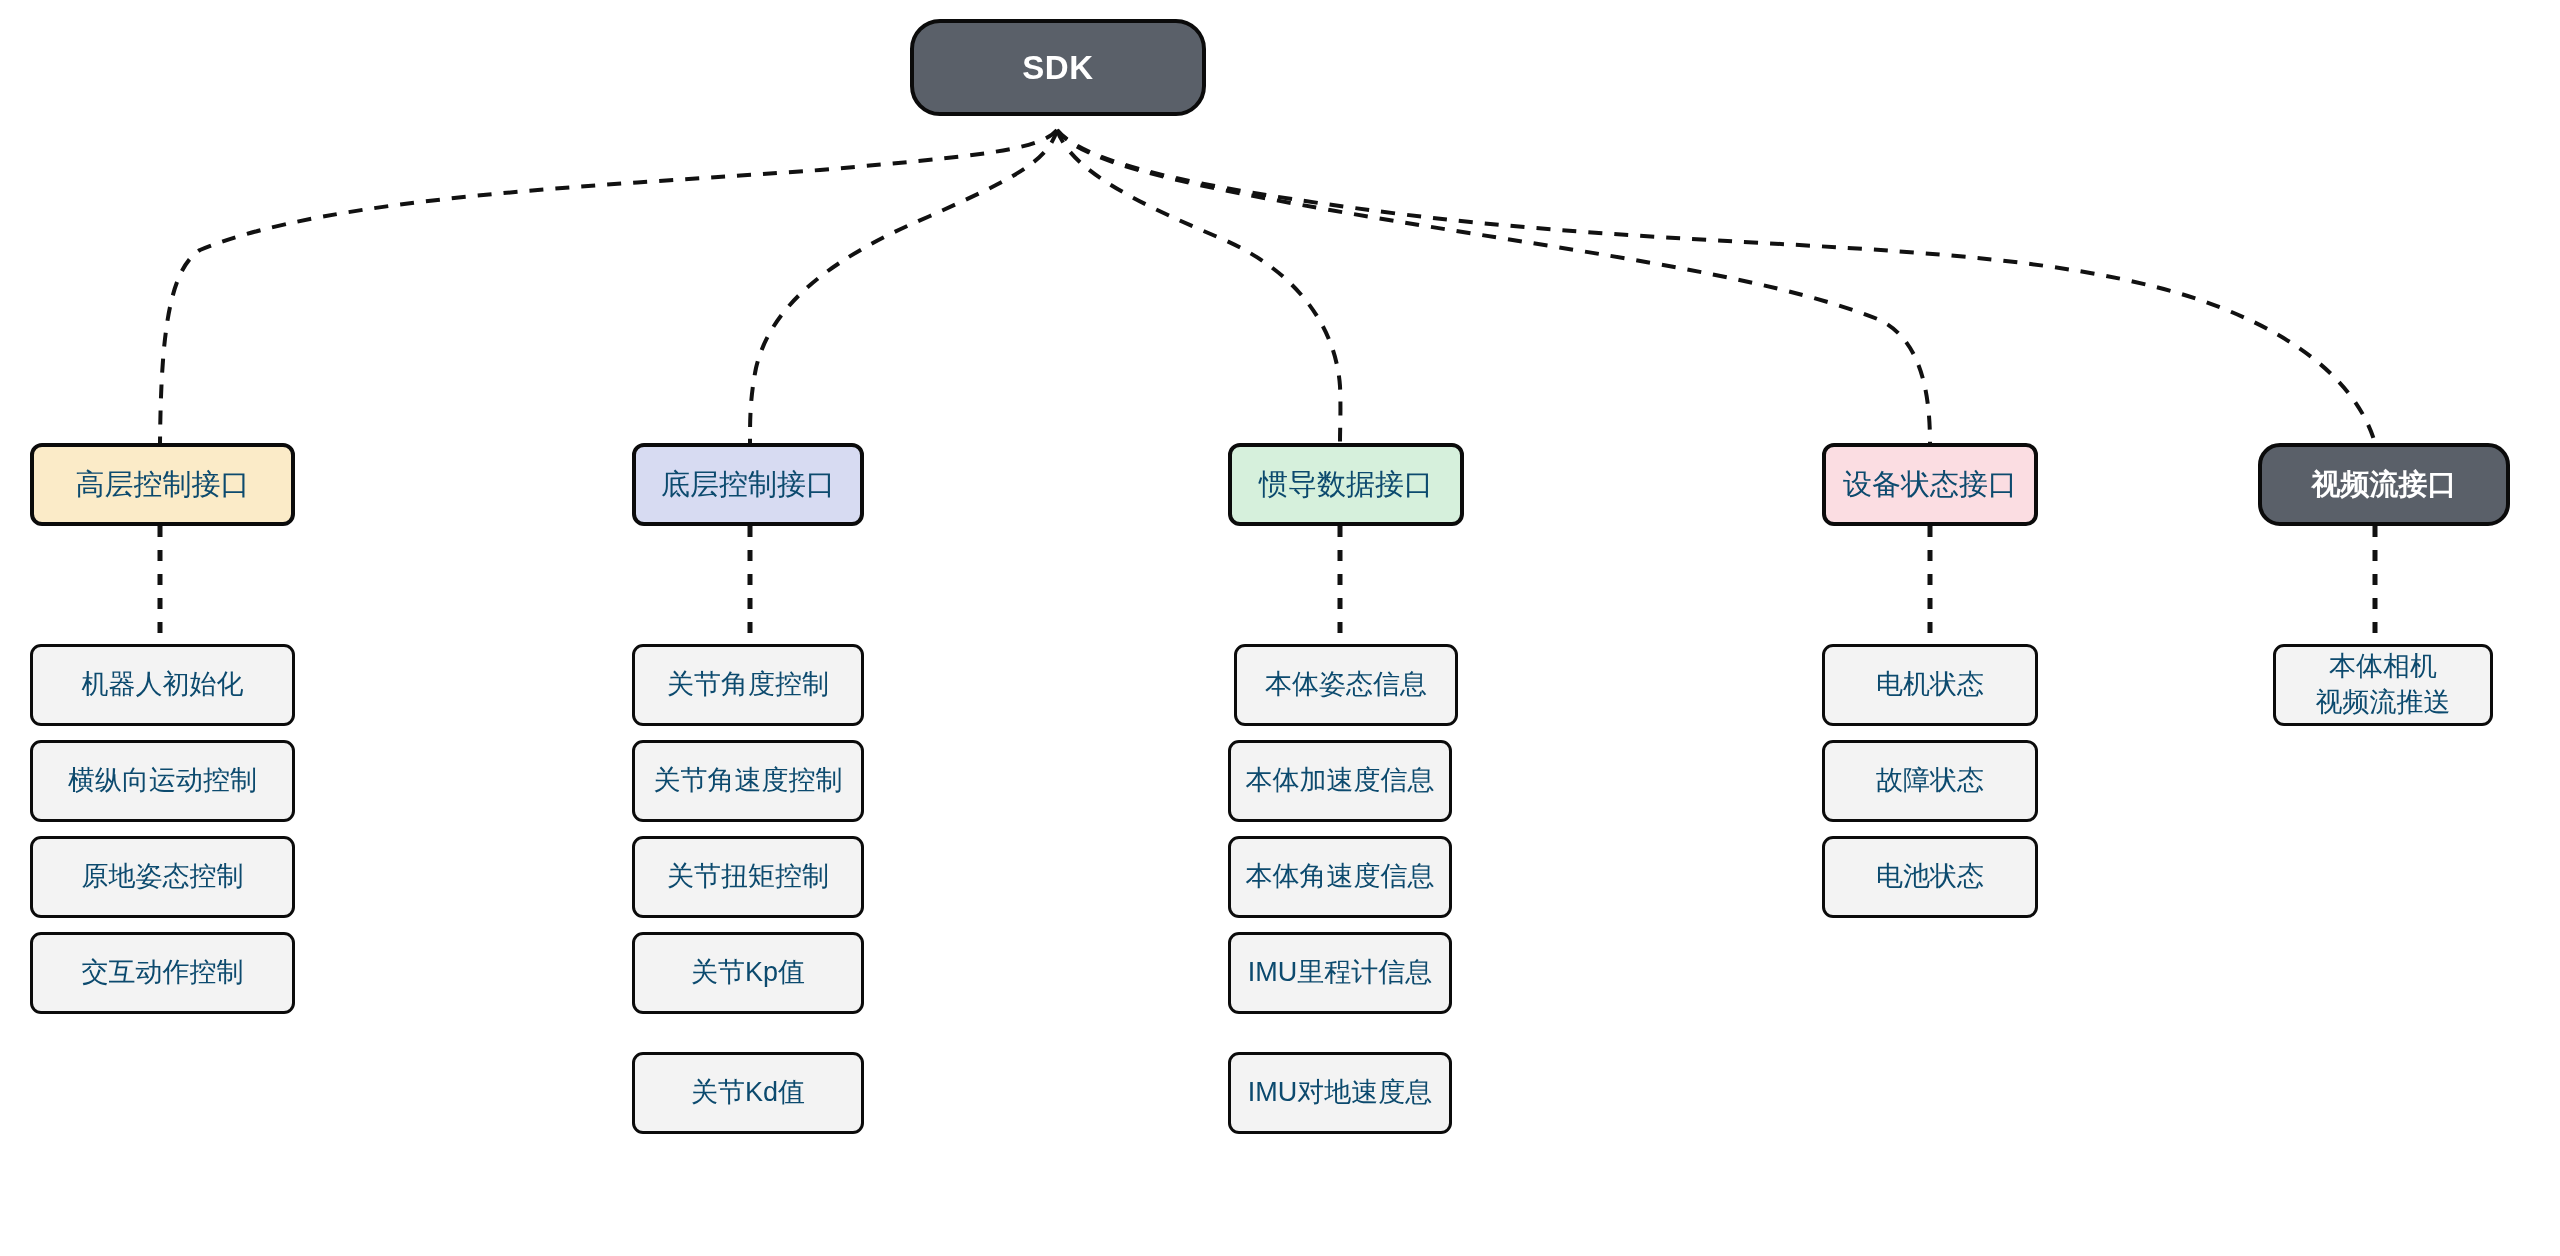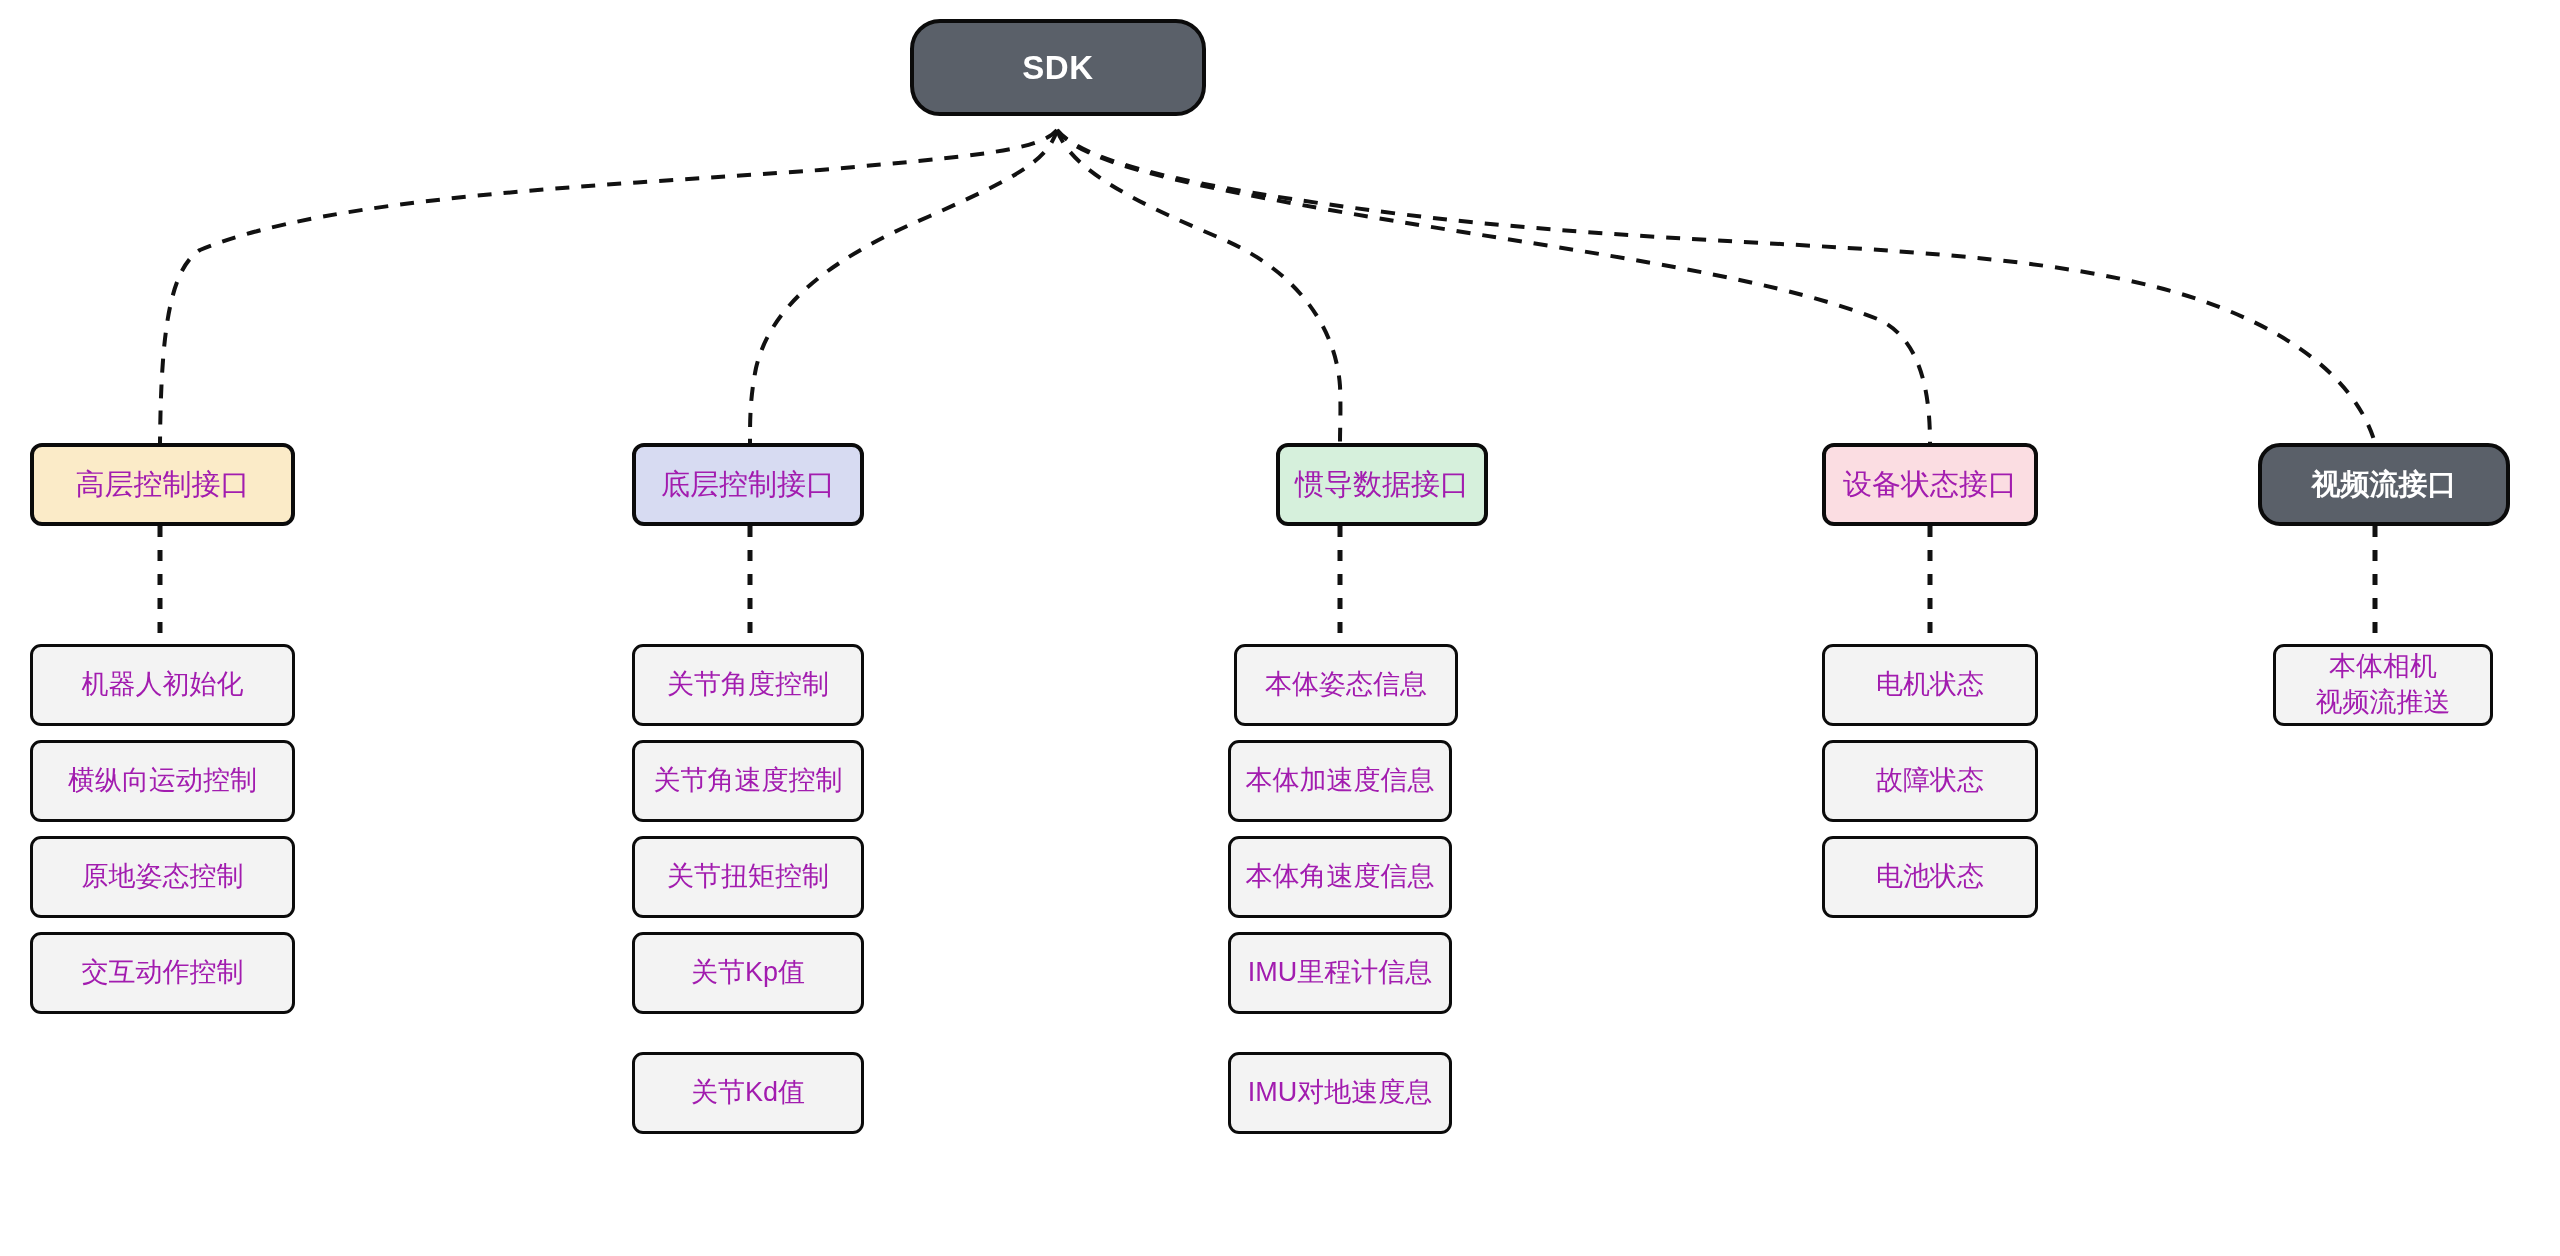--- a/index.html
+++ b/index.html
@@ -36,21 +36,21 @@
   
   .node {
     position: absolute;
     box-sizing: border-box;
     border: 3px solid #0b0b0b;
     display: flex;
     align-items: center;
     justify-content: center;
     text-align: center;
     line-height: 1.32;
-    color: #a21caf;
+    color: #0c4a6e;
     background: #f2f2f2;
     border-radius: 11px;
   }
 
   
   .node.root {
     background: #5a6069;
     color: #ffffff;
     font-weight: bold;
     font-size: 33px;
@@ -159,21 +159,21 @@
       <div class="node leaf" style="left: 632px; top: 932px; width: 232px; height: 82px;">
         <span>
           <span class="lf-line">关节Kp值</span>
         </span>
       </div>
       <div class="node leaf" style="left: 632px; top: 1052px; width: 232px; height: 82px;">
         <span>
           <span class="lf-line">关节Kd值</span>
         </span>
       </div>
-      <div class="node cat tint-mint" style="left: 1228px; top: 443px; width: 212px; height: 83px; margin-left: 48px;">
+      <div class="node cat tint-mint" style="left: 1228px; top: 443px; width: 236px; height: 83px;">
         <span>惯导数据接口</span>
       </div>
       <div class="node leaf" style="left: 1228px; top: 644px; width: 224px; height: 82px; margin-left: 6px;">
         <span>
           <span class="lf-line">本体姿态信息</span>
         </span>
       </div>
       <div class="node leaf" style="left: 1228px; top: 740px; width: 224px; height: 82px;">
         <span>
           <span class="lf-line">本体加速度信息</span>

